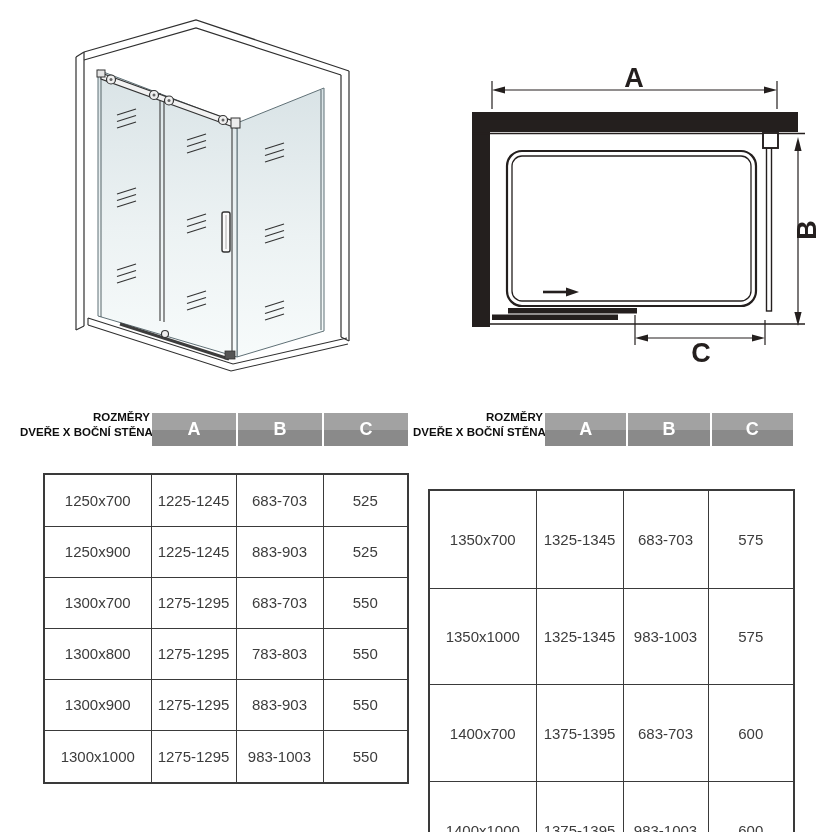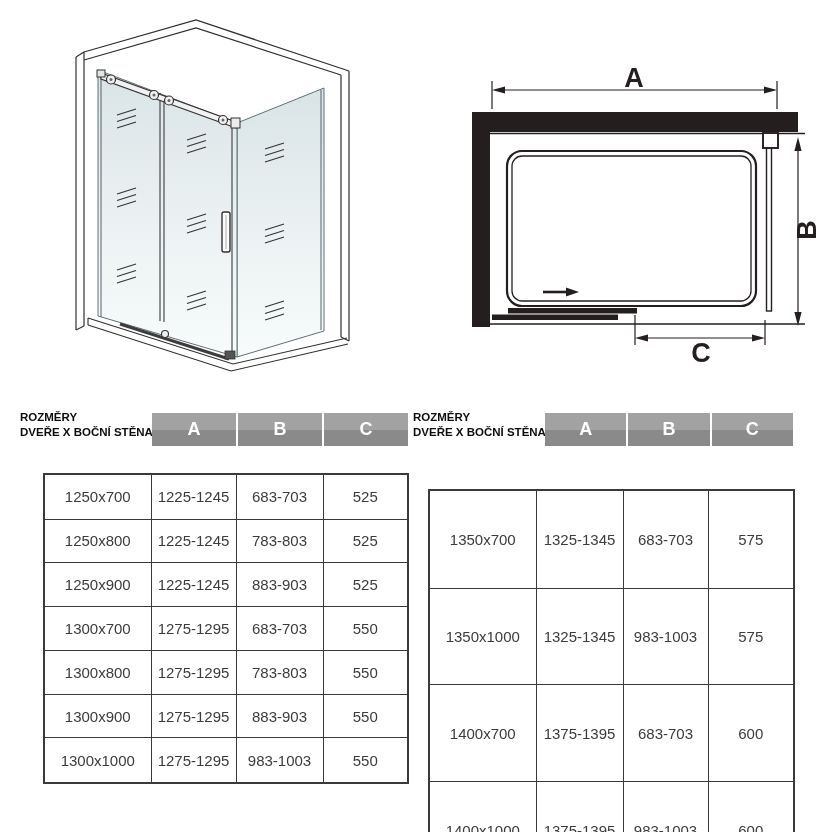--- a/index.html
+++ b/index.html
@@ -8,21 +8,21 @@
     font-family:"Liberation Sans","DejaVu Sans",sans-serif;
   }
   svg.drawing{position:absolute;}
   .ln{stroke:var(--line,#2f2f2f);fill:none;}
   .dimtxt{
     font-family:"Liberation Sans","DejaVu Sans",sans-serif;
     font-weight:bold;font-size:27px;fill:var(--wall,#241f1e);
   }
   .hdr-label{
     position:absolute;font-weight:bold;font-size:11.5px;line-height:1.3;
-    text-align:left;color:#0d0d0d;white-space:nowrap;
+    text-align:right;color:#0d0d0d;white-space:nowrap;
   }
   .hdr-bar{position:absolute;display:flex;gap:2px;}
   .hdr-cell{
     flex:1;display:flex;align-items:center;justify-content:center;
     color:var(--header_text,#fff);font-weight:bold;font-size:18px;
     background:linear-gradient(to bottom,var(--header_gray_top,#a2a2a2) 0%,var(--header_gray_top,#a2a2a2) 52%,var(--header_gray_bottom,#8a8a8a) 52%,var(--header_gray_bottom,#8a8a8a) 100%);
   }
   table.spec{
     position:absolute;border-collapse:collapse;table-layout:fixed;
     font-size:15px;color:var(--table_text,#3c3c3c);
@@ -232,26 +232,20 @@
         <col style="width:85px">
     </colgroup>
     <tbody>
         <tr>
           <td>1250x700</td>
           <td>1225-1245</td>
           <td>683-703</td>
           <td>525</td>
         </tr>
         <tr>
-          <td>1250x800</td>
-          <td>1225-1245</td>
-          <td>783-803</td>
-          <td>525</td>
-        </tr>
-        <tr>
           <td>1250x900</td>
           <td>1225-1245</td>
           <td>883-903</td>
           <td>525</td>
         </tr>
         <tr>
           <td>1300x700</td>
           <td>1275-1295</td>
           <td>683-703</td>
           <td>550</td>

